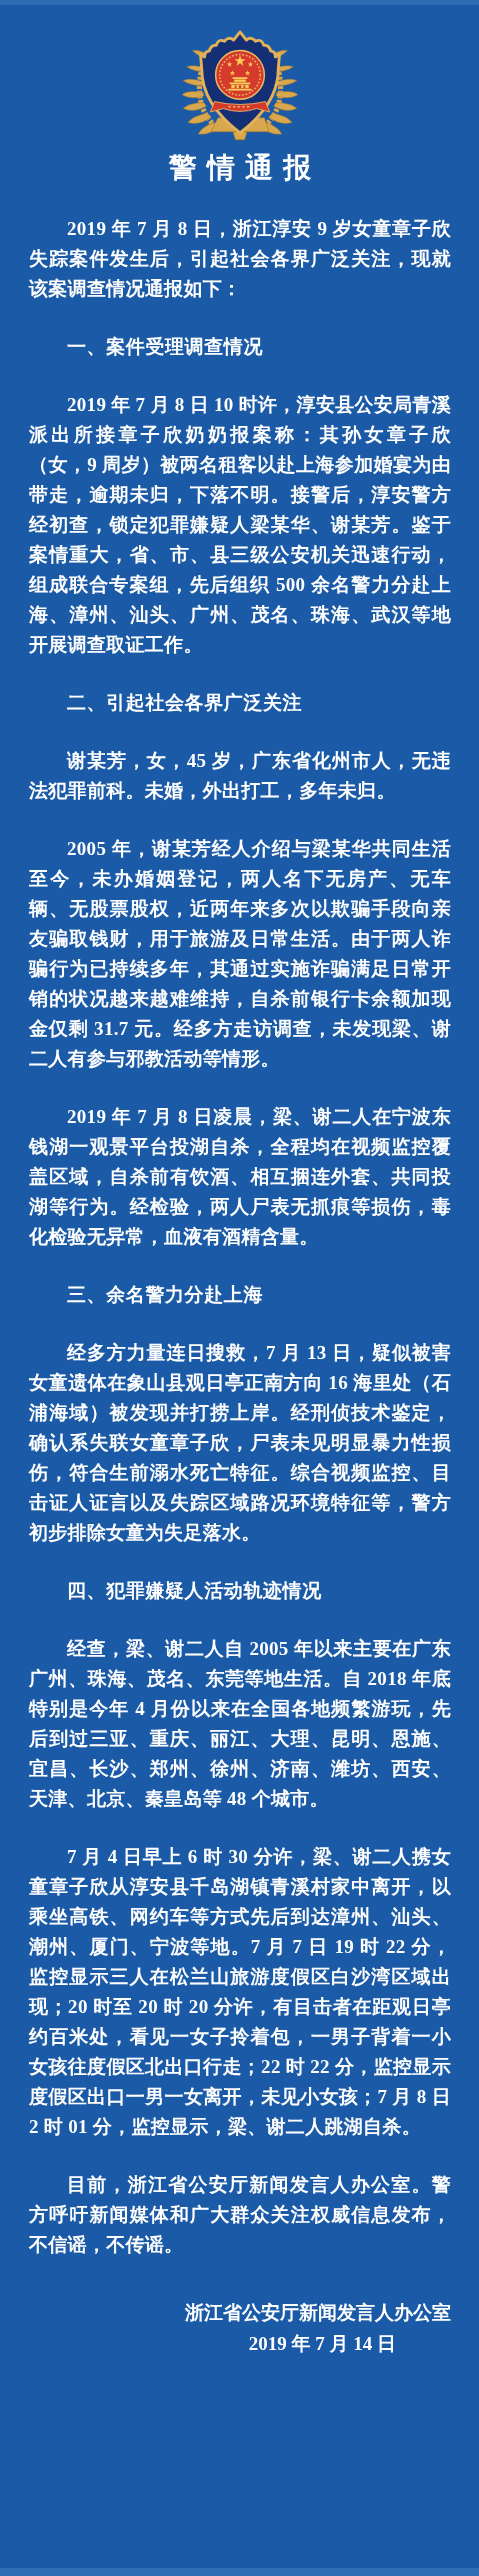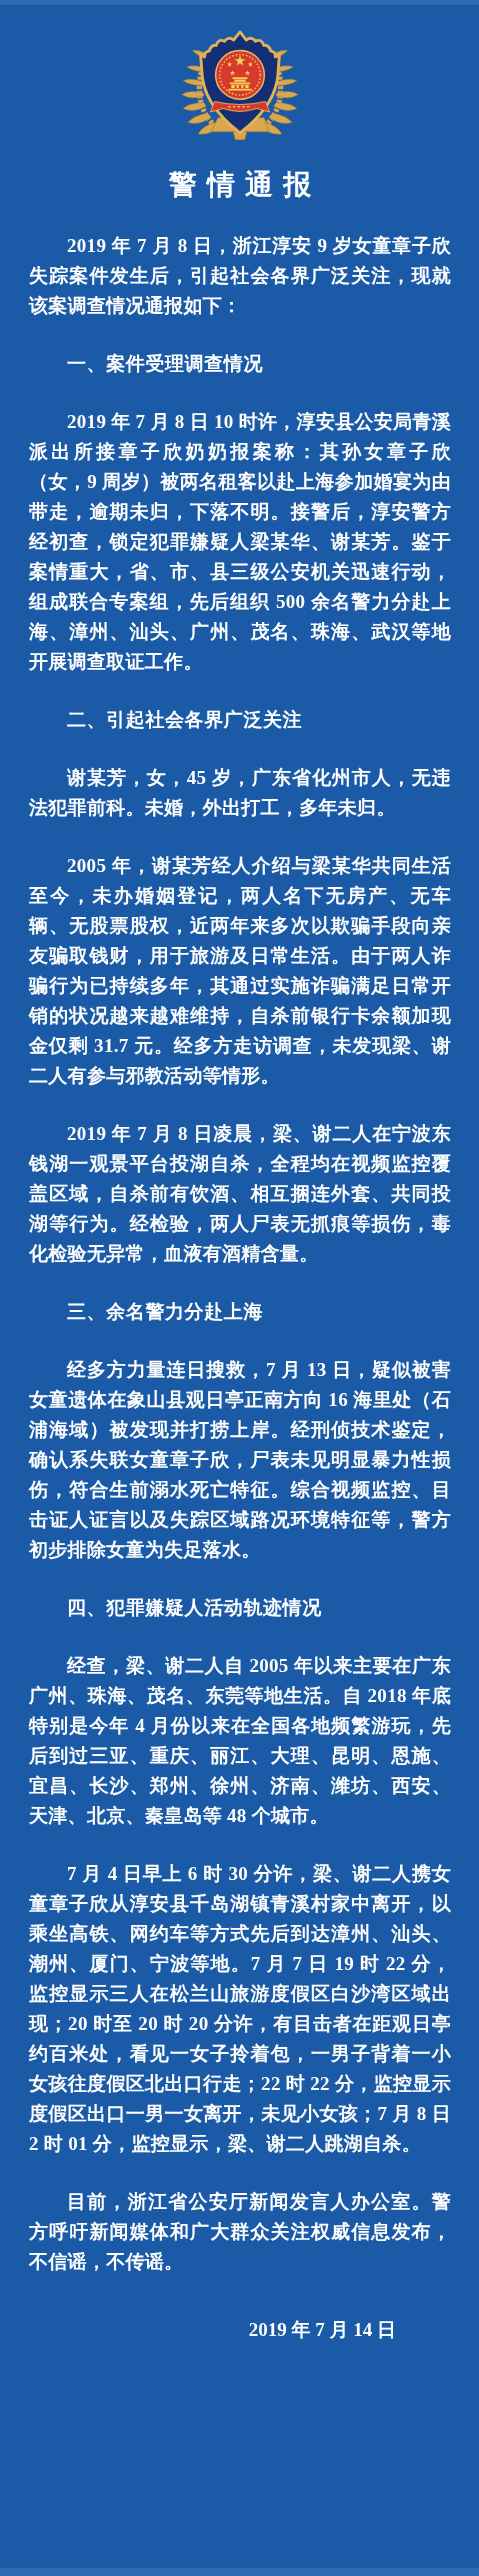--- a/index.html
+++ b/index.html
@@ -16,21 +16,21 @@
   .edge-strip{
     position:absolute;left:0;width:480px;background:#2f6cb3;
   }
   .edge-strip.top{top:0;height:5.1px;}
   .edge-strip.bottom{bottom:0;height:7.7px;}
   .badge-wrap{
     padding-top:19px;
     display:flex;justify-content:center;
   }
   .page-title{
-    margin-top:20px;
+    margin-top:3px;
     text-align:center;
     font-family:"Liberation Sans","DejaVu Sans",sans-serif;
     font-weight:700;
     font-size:28px;
     line-height:36px;
     letter-spacing:10.2px;
     padding-left:10.2px; 
     white-space:nowrap;
   }
   .content{
@@ -49,21 +49,21 @@
     letter-spacing:0.6px;
   }
   .sig{
     margin-top:38px;
     padding:0 29px;
     font-size:19px;
     line-height:30px;
     text-align:right;
   }
   .sig .sig-date{
-    margin-top:15px;
+    margin-top:1px;
     padding-right:55px;
   }
 </style>
 </head>
 <body>
 
 <div class="page">
 
   <div class="edge-strip top"></div>
 
@@ -139,18 +139,19 @@
       <p class="para">2019 年 7 月 8 日凌晨，梁、谢二人在宁波东钱湖一观景平台投湖自杀，全程均在视频监控覆盖区域，自杀前有饮酒、相互捆连外套、共同投湖等行为。经检验，两人尸表无抓痕等损伤，毒化检验无异常，血液有酒精含量。</p>
       <p class="heading">三、余名警力分赴上海</p>
       <p class="para">经多方力量连日搜救，7 月 13 日，疑似被害女童遗体在象山县观日亭正南方向 16 海里处（石浦海域）被发现并打捞上岸。经刑侦技术鉴定，确认系失联女童章子欣，尸表未见明显暴力性损伤，符合生前溺水死亡特征。综合视频监控、目击证人证言以及失踪区域路况环境特征等，警方初步排除女童为失足落水。</p>
       <p class="heading">四、犯罪嫌疑人活动轨迹情况</p>
       <p class="para">经查，梁、谢二人自 2005 年以来主要在广东广州、珠海、茂名、东莞等地生活。自 2018 年底特别是今年 4 月份以来在全国各地频繁游玩，先后到过三亚、重庆、丽江、大理、昆明、恩施、宜昌、长沙、郑州、徐州、济南、潍坊、西安、天津、北京、秦皇岛等 48 个城市。</p>
       <p class="para">7 月 4 日早上 6 时 30 分许，梁、谢二人携女童章子欣从淳安县千岛湖镇青溪村家中离开，以乘坐高铁、网约车等方式先后到达漳州、汕头、潮州、厦门、宁波等地。7 月 7 日 19 时 22 分，监控显示三人在松兰山旅游度假区白沙湾区域出现；20 时至 20 时 20 分许，有目击者在距观日亭约百米处，看见一女子拎着包，一男子背着一小女孩往度假区北出口行走；22 时 22 分，监控显示度假区出口一男一女离开，未见小女孩；7 月 8 日 2 时 01 分，监控显示，梁、谢二人跳湖自杀。</p>
       <p class="para">目前，浙江省公安厅新闻发言人办公室。警方呼吁新闻媒体和广大群众关注权威信息发布，不信谣，不传谣。</p>
     </div>
 
   <div class="sig">
+    <div>浙江省公安厅新闻发言人办公室</div>
     <div class="sig-date">2019 年 7 月 14 日</div>
   </div>
 
   <div class="edge-strip bottom"></div>
 </div>
 
 
 </body></html>

